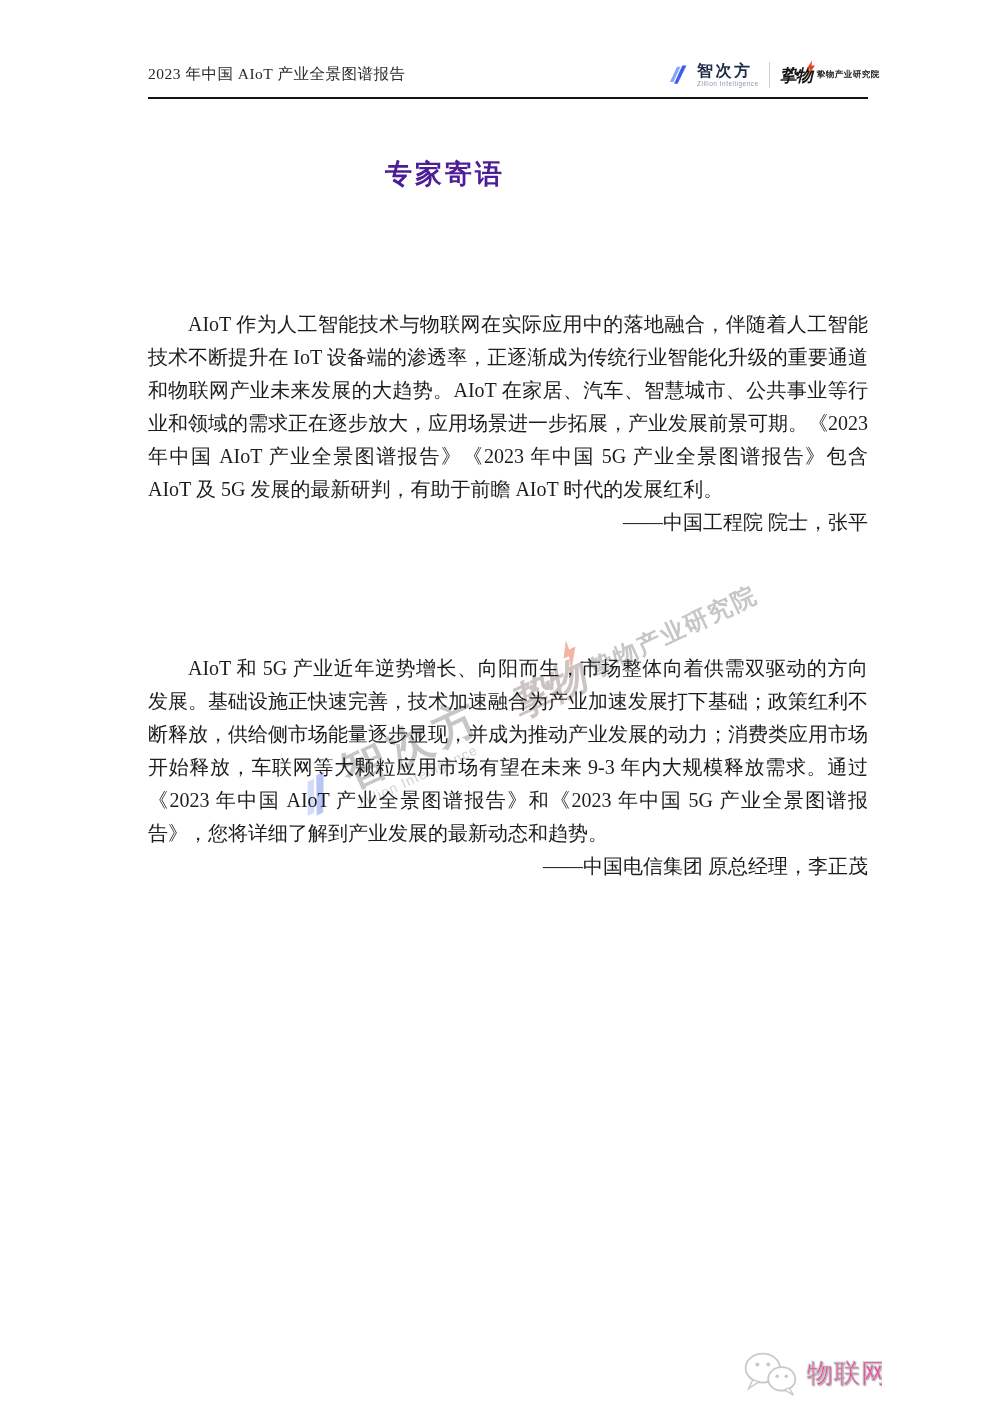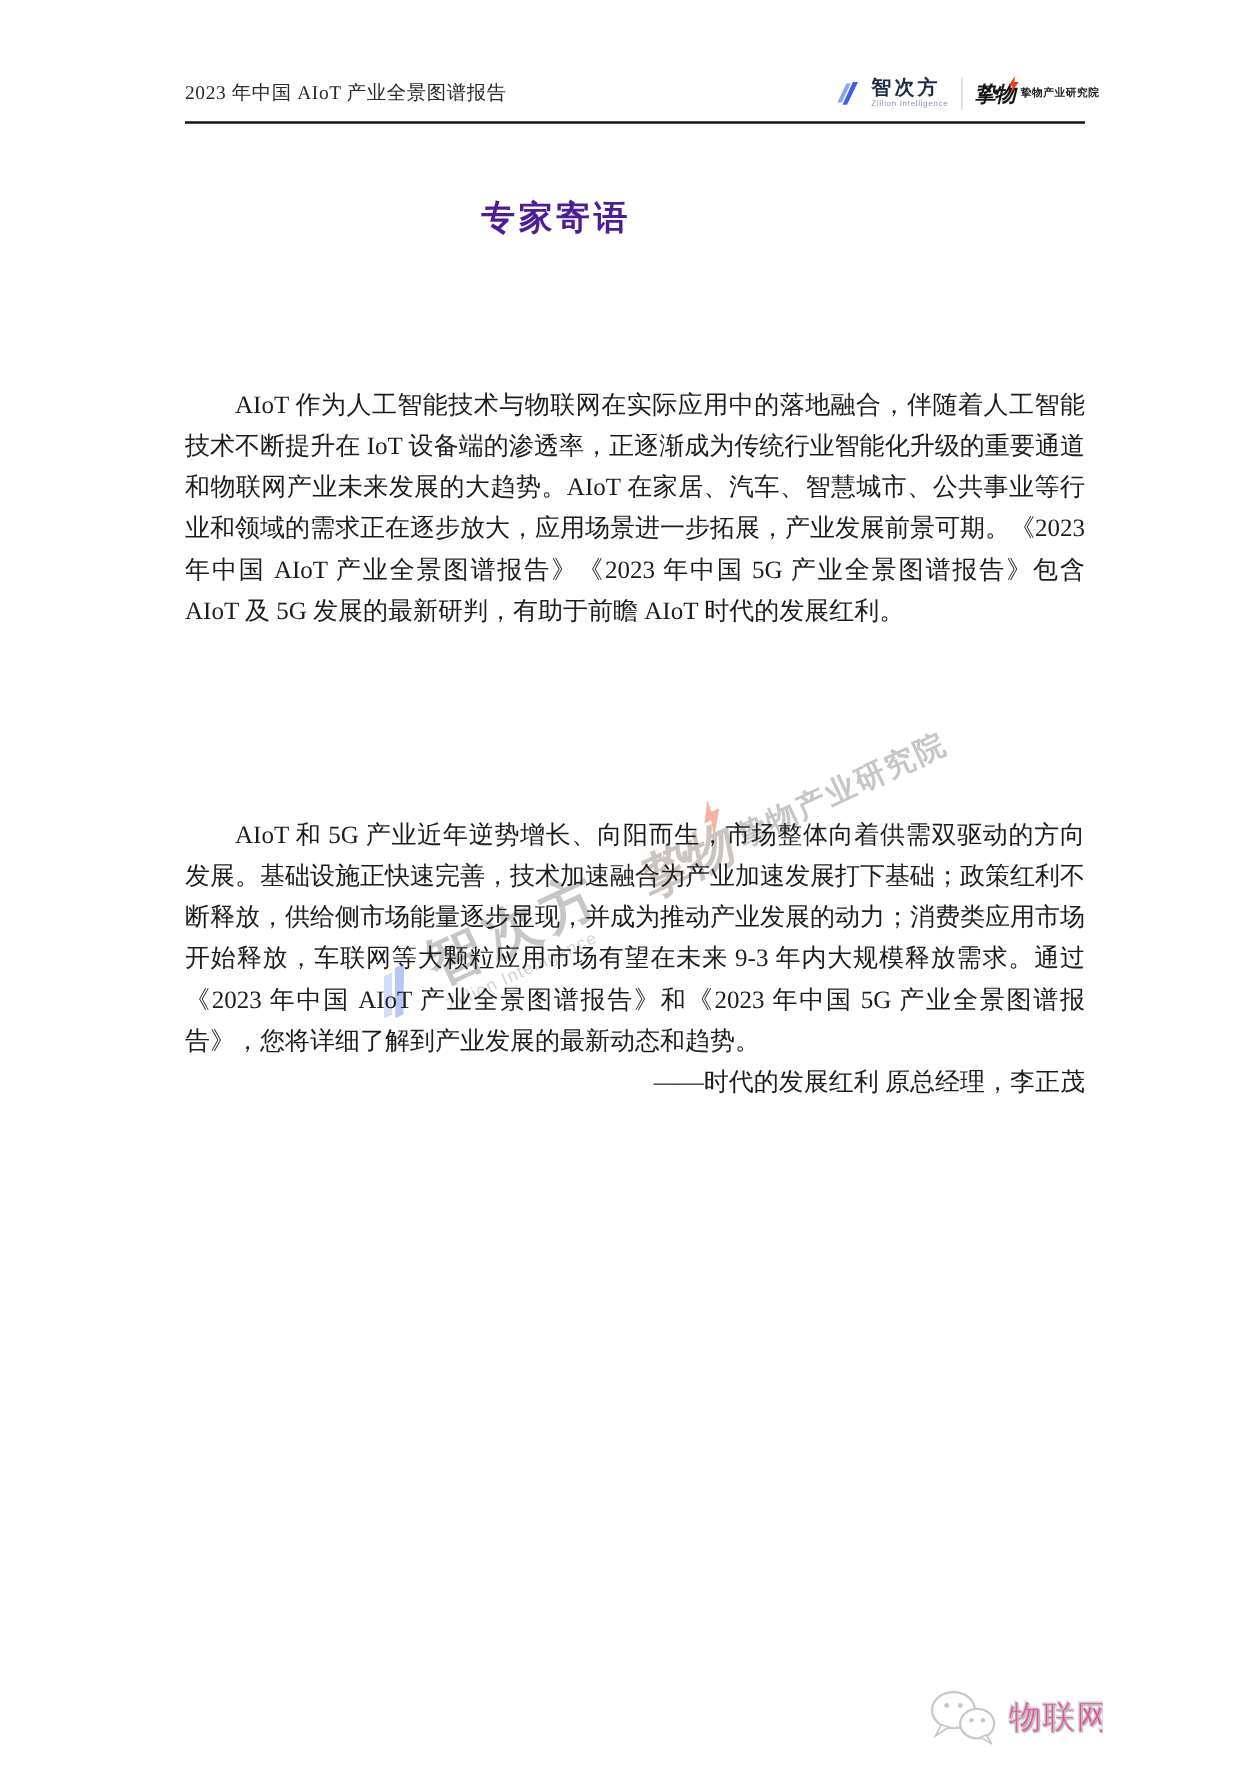--- a/index.html
+++ b/index.html
@@ -173,25 +173,26 @@
       <span class="wm-zw-glyph">挚物</span>
       <svg width="20" height="30" viewBox="0 0 20 30">
         <polygon points="12,0 2,16 8,16 4,30 18,10 11,10" fill="#f3b4a2"></polygon>
       </svg>
     </span>
     <span class="wm-zw-name">挚物产业研究院</span>
   </div>
 
   <section class="quote" id="q1">
     <p>AIoT 作为人工智能技术与物联网在实际应用中的落地融合，伴随着人工智能技术不断提升在 IoT 设备端的渗透率，正逐渐成为传统行业智能化升级的重要通道和物联网产业未来发展的大趋势。AIoT 在家居、汽车、智慧城市、公共事业等行业和领域的需求正在逐步放大，应用场景进一步拓展，产业发展前景可期。《2023 年中国 AIoT 产业全景图谱报告》《2023 年中国 5G 产业全景图谱报告》包含 AIoT 及 5G 发展的最新研判，有助于前瞻 AIoT 时代的发展红利。</p>
+    <p class="attr">——中国工程院 院士，张平</p>
   </section>
 
   <section class="quote" id="q2">
     <p>AIoT 和 5G 产业近年逆势增长、向阳而生，市场整体向着供需双驱动的方向发展。基础设施正快速完善，技术加速融合为产业加速发展打下基础；政策红利不断释放，供给侧市场能量逐步显现，并成为推动产业发展的动力；消费类应用市场开始释放，车联网等大颗粒应用市场有望在未来 9-3 年内大规模释放需求。通过《2023 年中国 AIoT 产业全景图谱报告》和《2023 年中国 5G 产业全景图谱报告》，您将详细了解到产业发展的最新动态和趋势。</p>
-    <p class="attr">——时代的发展红利 原总经理，李正茂</p>
+    <p class="attr">——中国电信集团 原总经理，李正茂</p>
   </section>
 
   <section class="quote" id="q3">
   </section>
 
   <div class="footer-wm">
     <span class="footer-icon">
       <svg width="56" height="47" viewBox="0 0 62 52">
         <ellipse cx="23" cy="20" rx="19" ry="16" fill="#ffffff" stroke="#c9c9c9" stroke-width="2"></ellipse>
         <path d="M12 33 L7 43 L19 35 Z" fill="#ffffff" stroke="#c9c9c9" stroke-width="1.5"></path>

